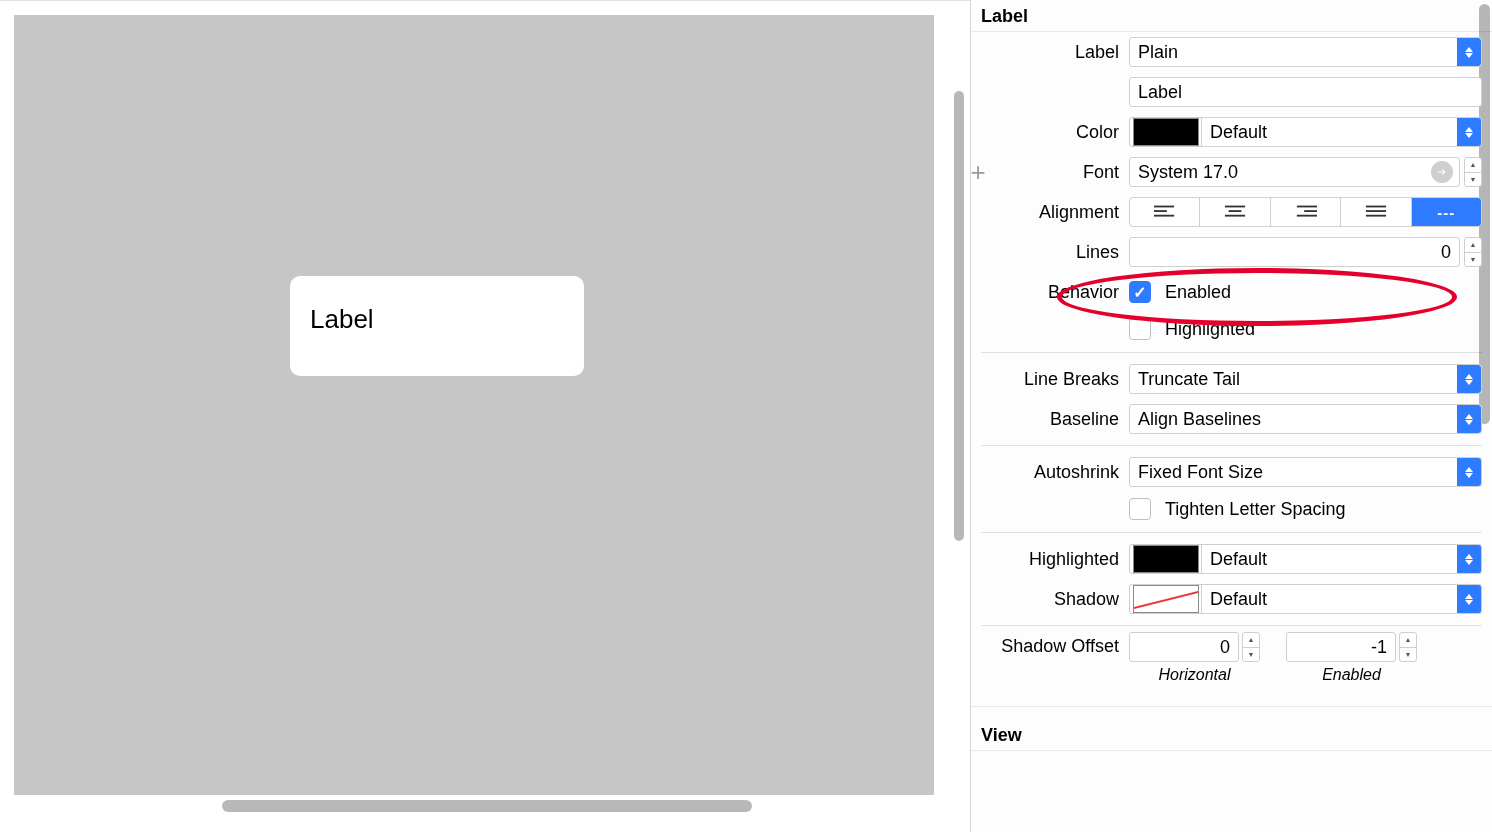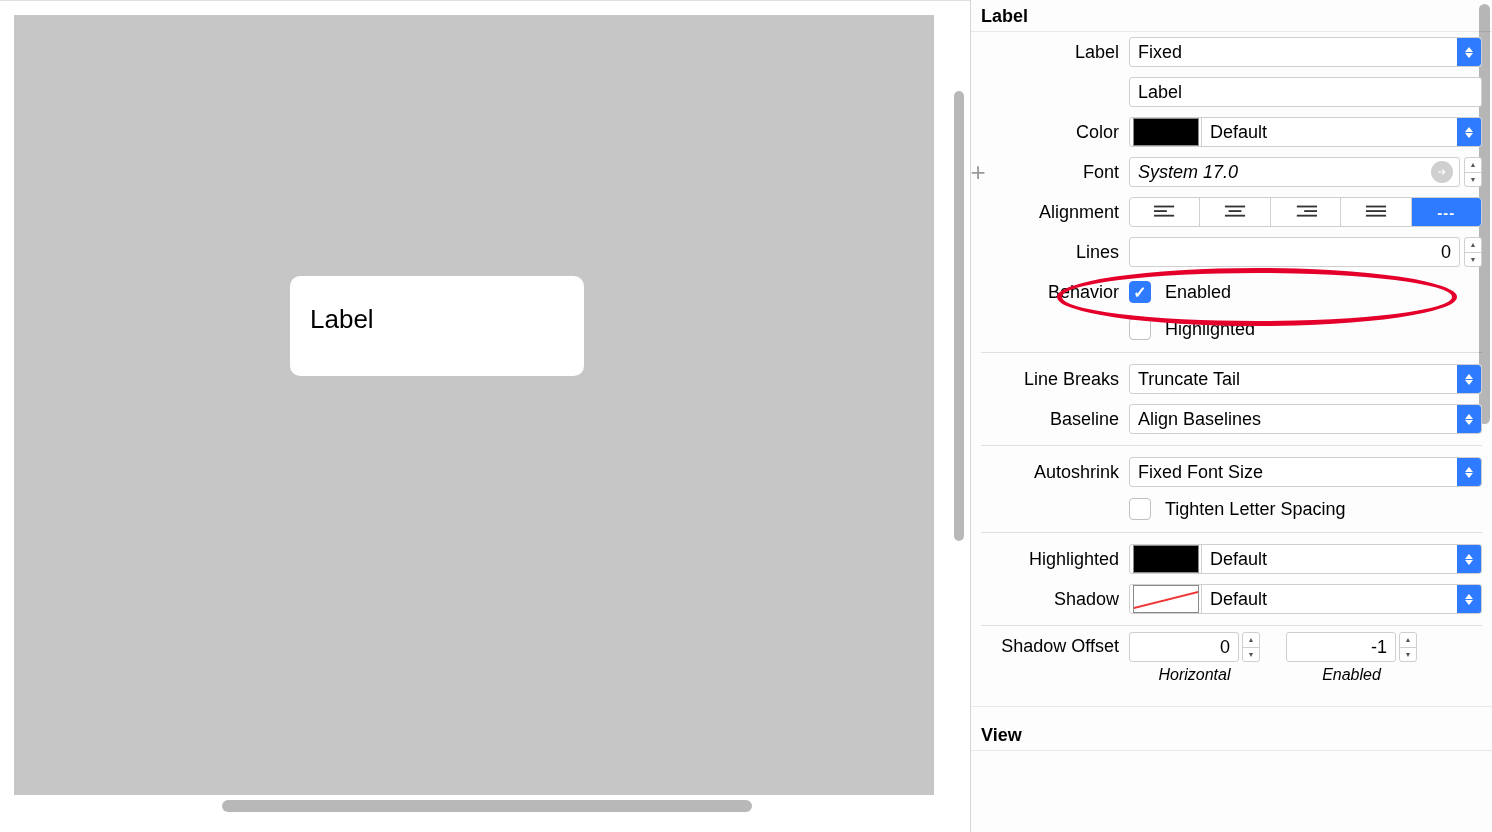--- a/index.html
+++ b/index.html
@@ -238,21 +238,20 @@
     flex:1;
     height:30px;
     background:#fff;
     border:1px solid #cfcfcf;
     border-radius:3px;
     display:flex;
     align-items:center;
     padding:0 34px 0 8px;
     font-size:18px;
     position:relative;
-    font-style:italic;
   }
   .fontbox .goarrow {
     position:absolute; right:6px; top:50%; transform:translateY(-50%);
     width:22px; height:22px; border-radius:11px;
     background:#cfcfcf;
     display:flex;align-items:center;justify-content:center;
     color:#fff;
   }
   .fontbox .goarrow svg { width:12px;height:12px;fill:#fff; }
   
@@ -346,21 +345,21 @@
   <div class="inspector">
     <div class="inspector-scrollbar"></div>
     <div class="inspector-inner">
 
       <div class="section-header">Label</div>
 
       <div class="row">
         <div class="lbl">Label</div>
         <div class="ctl">
           <div class="popup">
-            <span>Fixed</span>
+            <span>Plain</span>
             <span class="arrows"></span>
           </div>
         </div>
       </div>
 
       <div class="row">
         <div class="lbl"></div>
         <div class="ctl">
           <div class="textfield">
             <span>Label</span>

